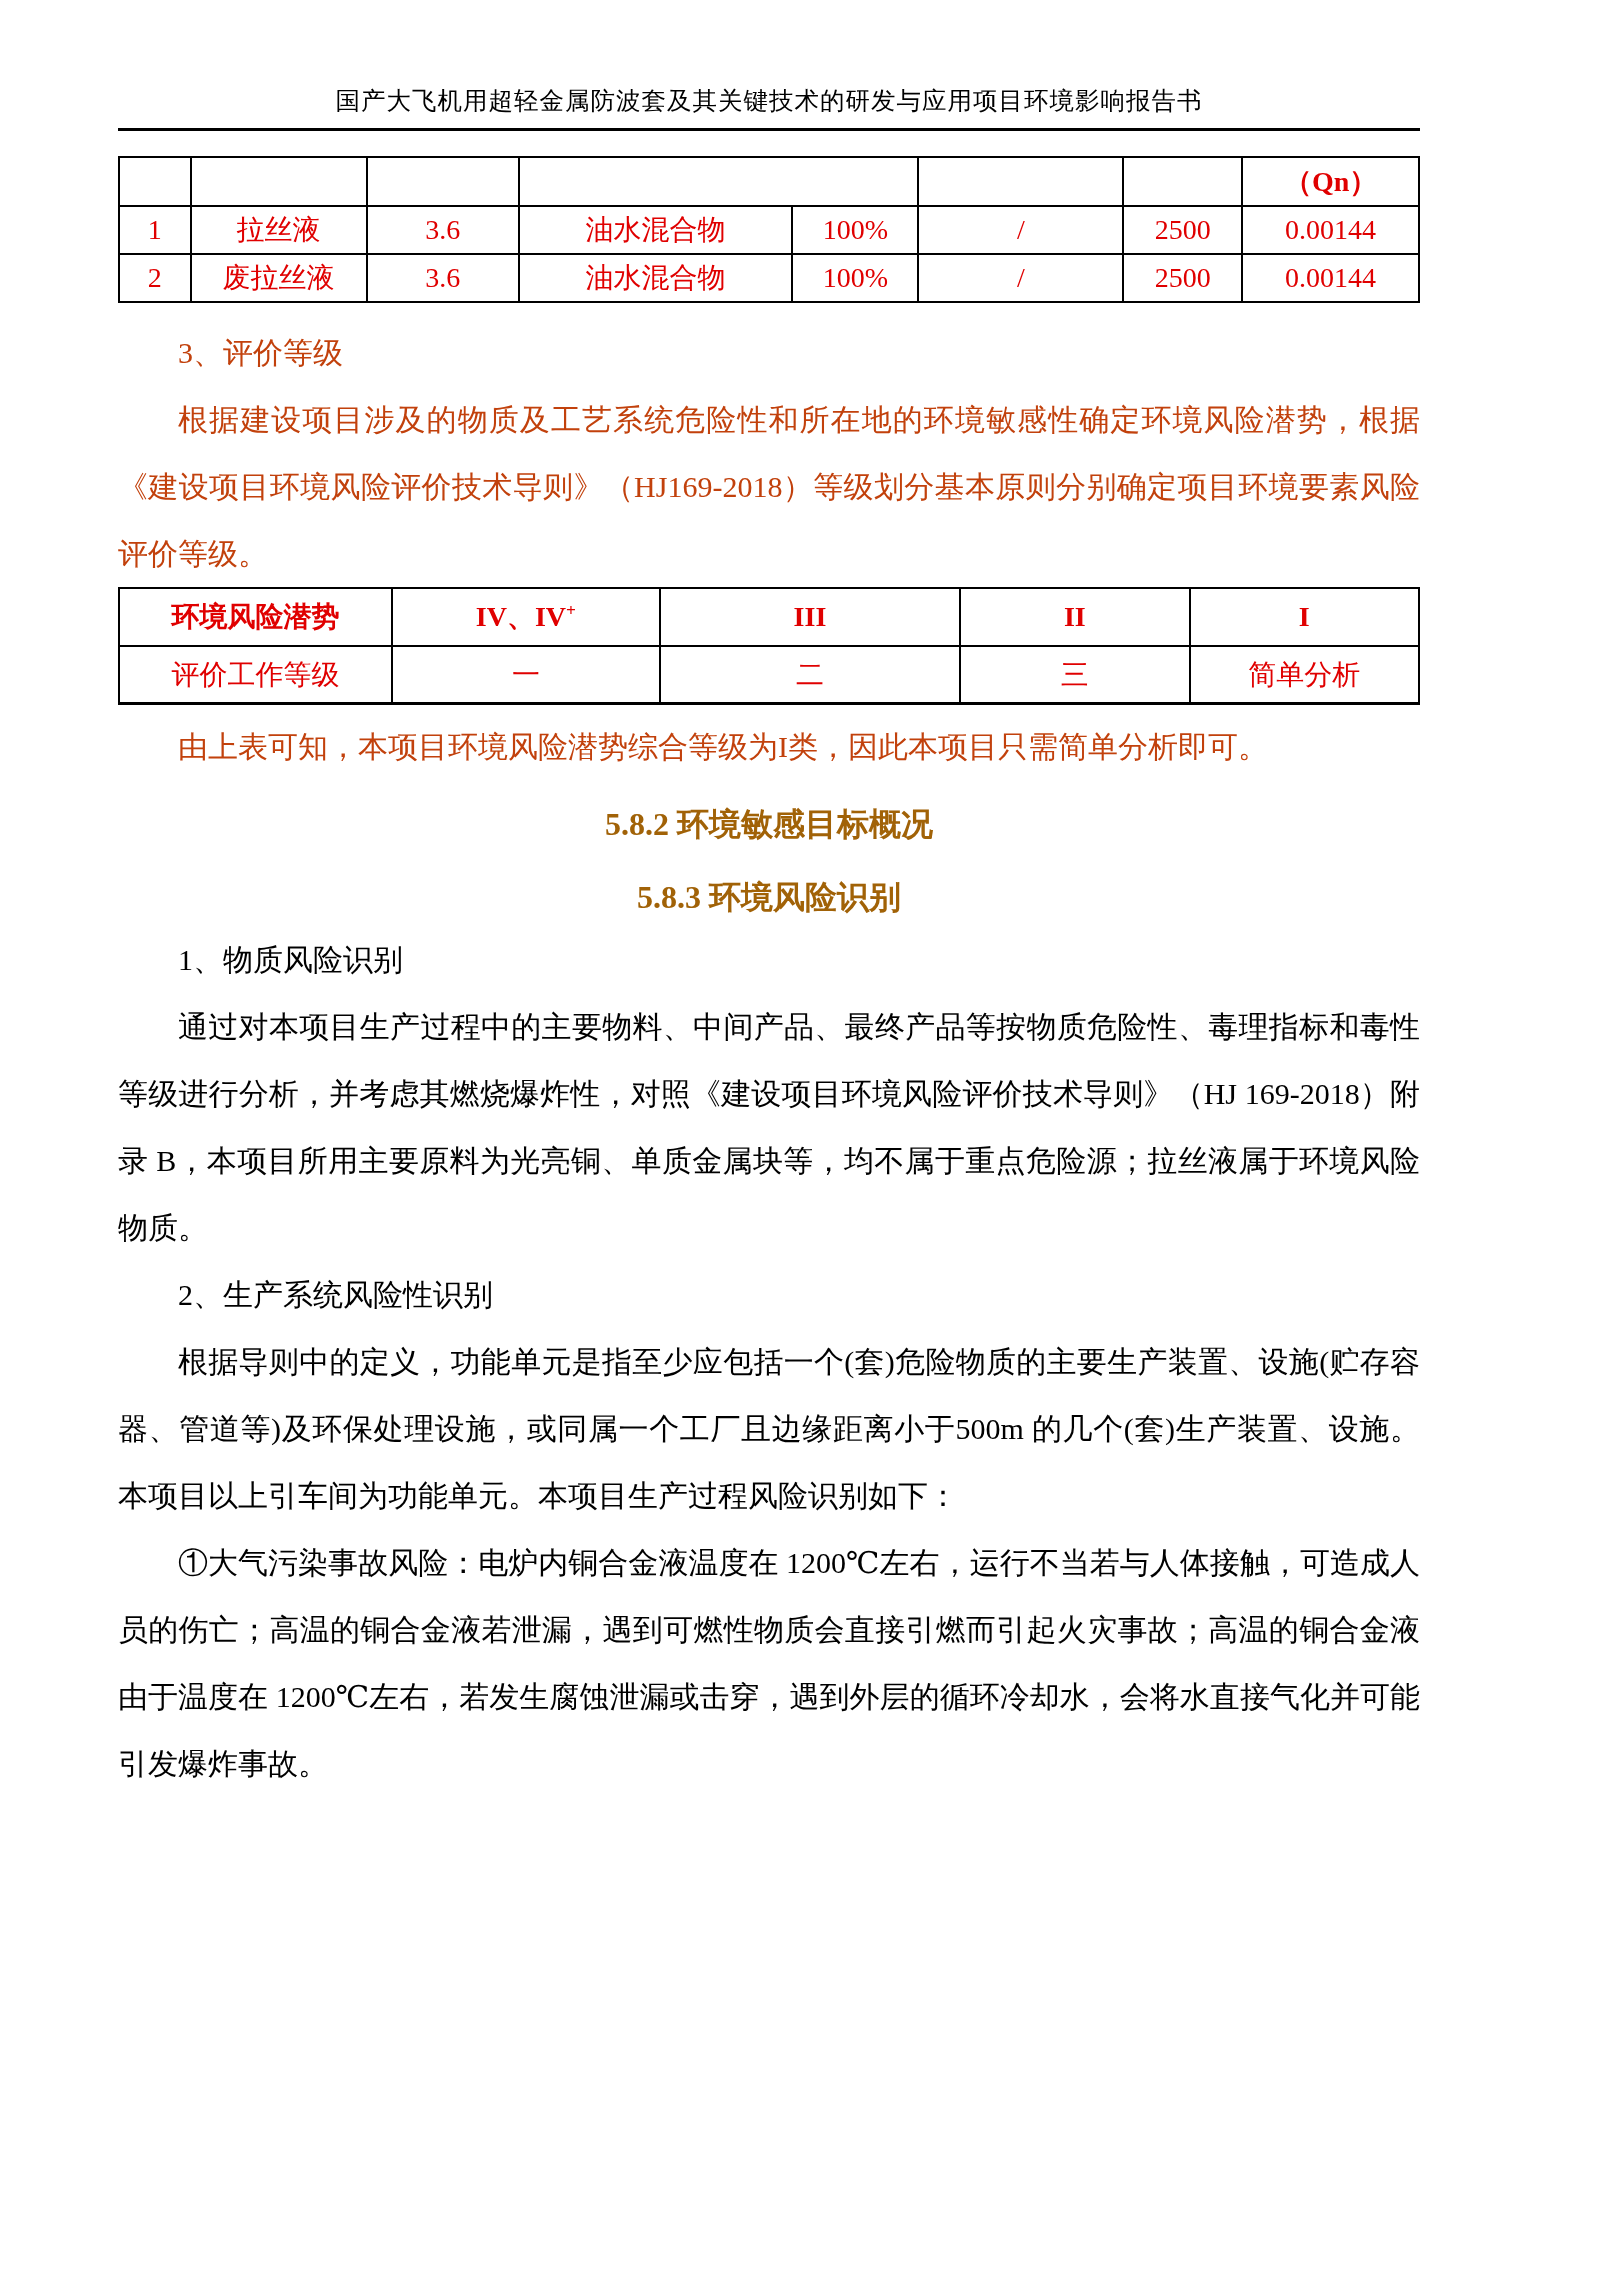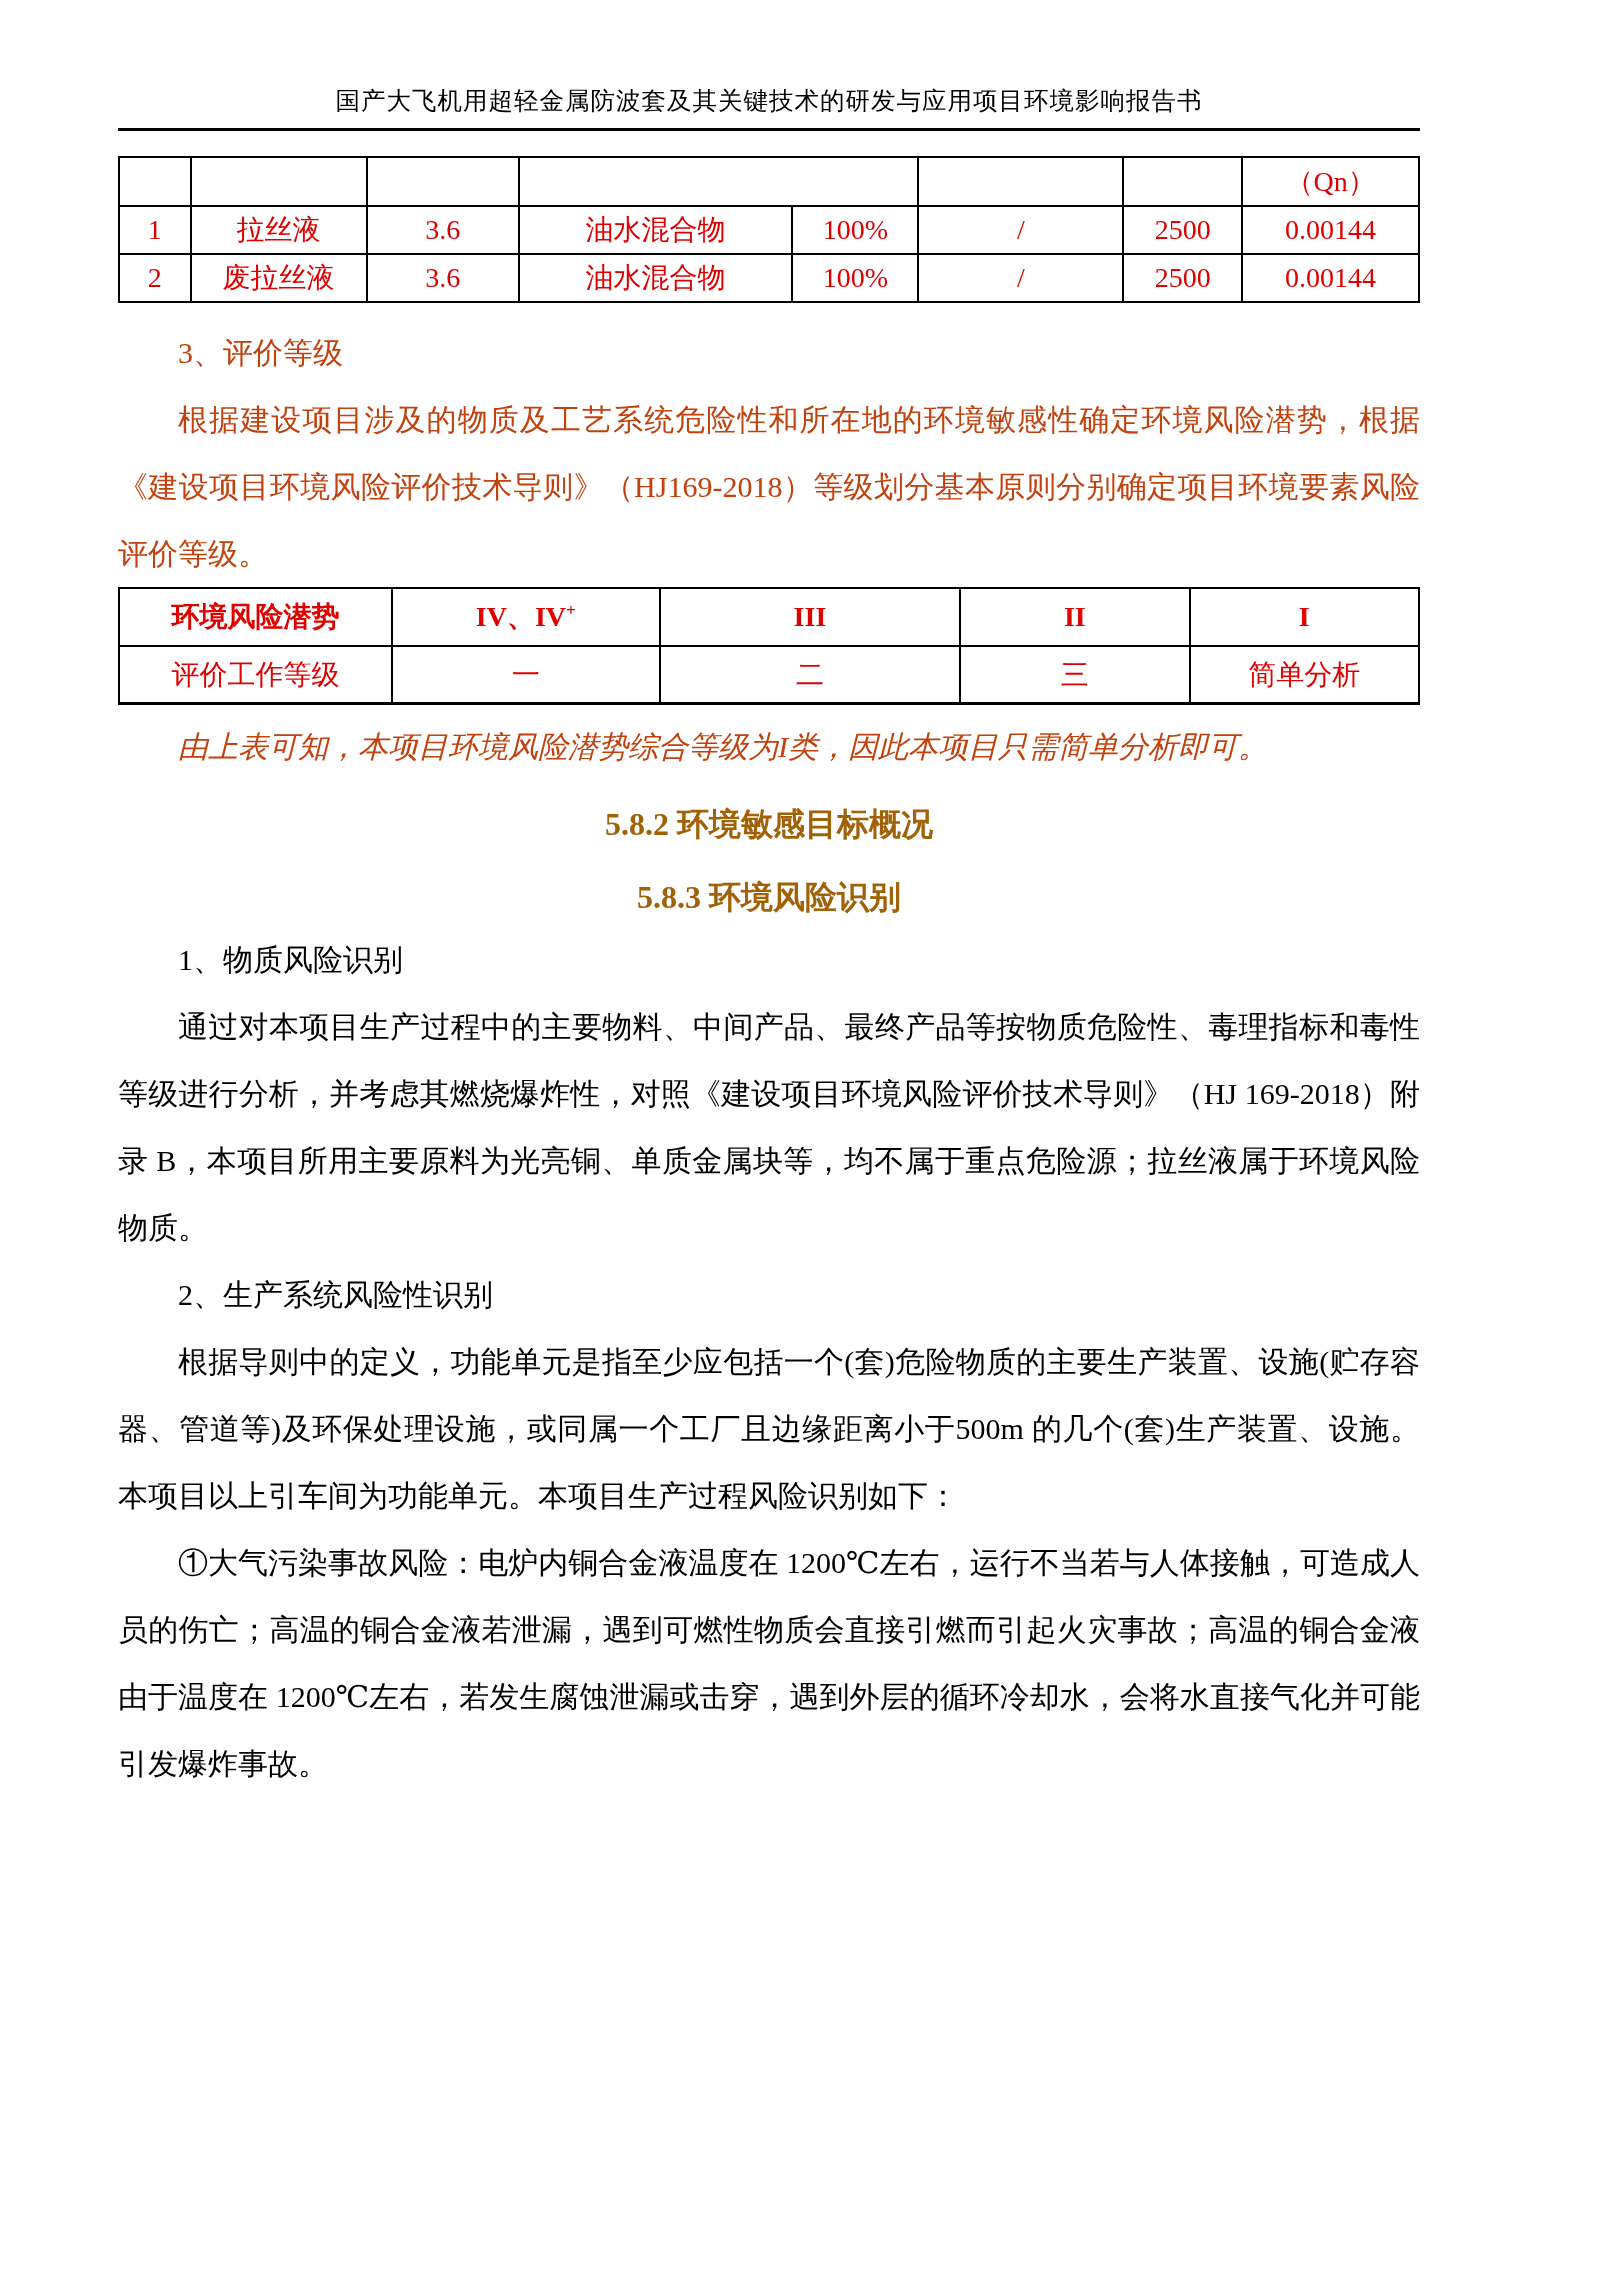--- a/index.html
+++ b/index.html
@@ -40,21 +40,21 @@
     border-top:2.9px solid #000;
     border-bottom:2.9px solid #000;
     font-weight:normal;
     padding:0;
     overflow:hidden;
     white-space:nowrap;
   }
   .tbl1 { margin-top:25.5px; }
   .tbl1 thead th { height:49px; }
   .tbl1 tbody td { height:48px; }
-  .tbl1 .qn { font-weight:normal;margin-top:16px; }
+  .tbl1 .qn { font-weight:bold;margin-top:16px; }
   .tbl2 th, .tbl2 td {
     border-top-width:2px; border-bottom-width:2px;
     height:58px;
   }
   .tbl2 { border-bottom:3.9px solid #000; }
   .tbl2 .hd { font-weight:bold; }
   sup.lvl { font-size:0.62em; vertical-align:super; }
   
   .para {
     font-size:30px;
@@ -67,21 +67,21 @@
   .red { color:#c2410c; }
   .h-red { margin-top:15.7px; }
   .caption {
     margin:9.8px 0 13.7px 0;
     text-align:center;
     font-weight:bold;
     font-size:31px;
     line-height:47px;
     color:#e00000;
   }
-  .concl { margin-top:7.8px;font-style:italic; }
+  .concl { margin-top:7.8px; }
   h2.sec {
     font-size:32px;
     font-weight:bold;
     line-height:57px;
     margin-top:15.7px;
     color:#a16207;
     text-align:center;
   }
   
   .page-number {

